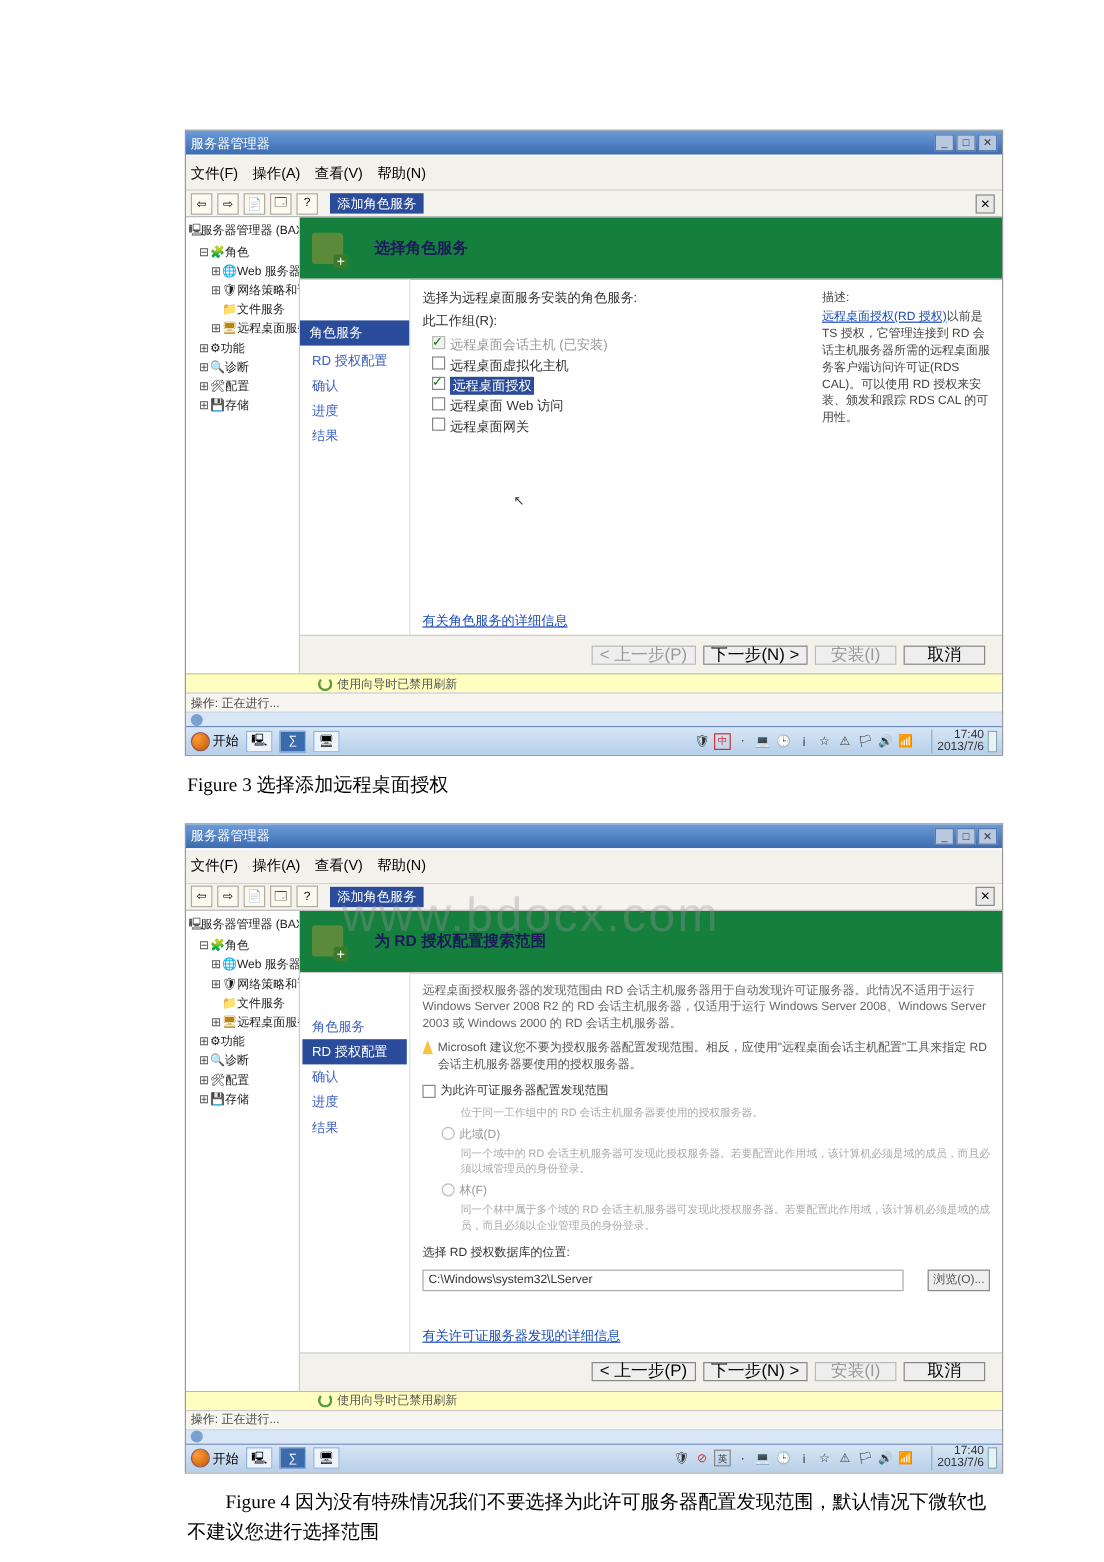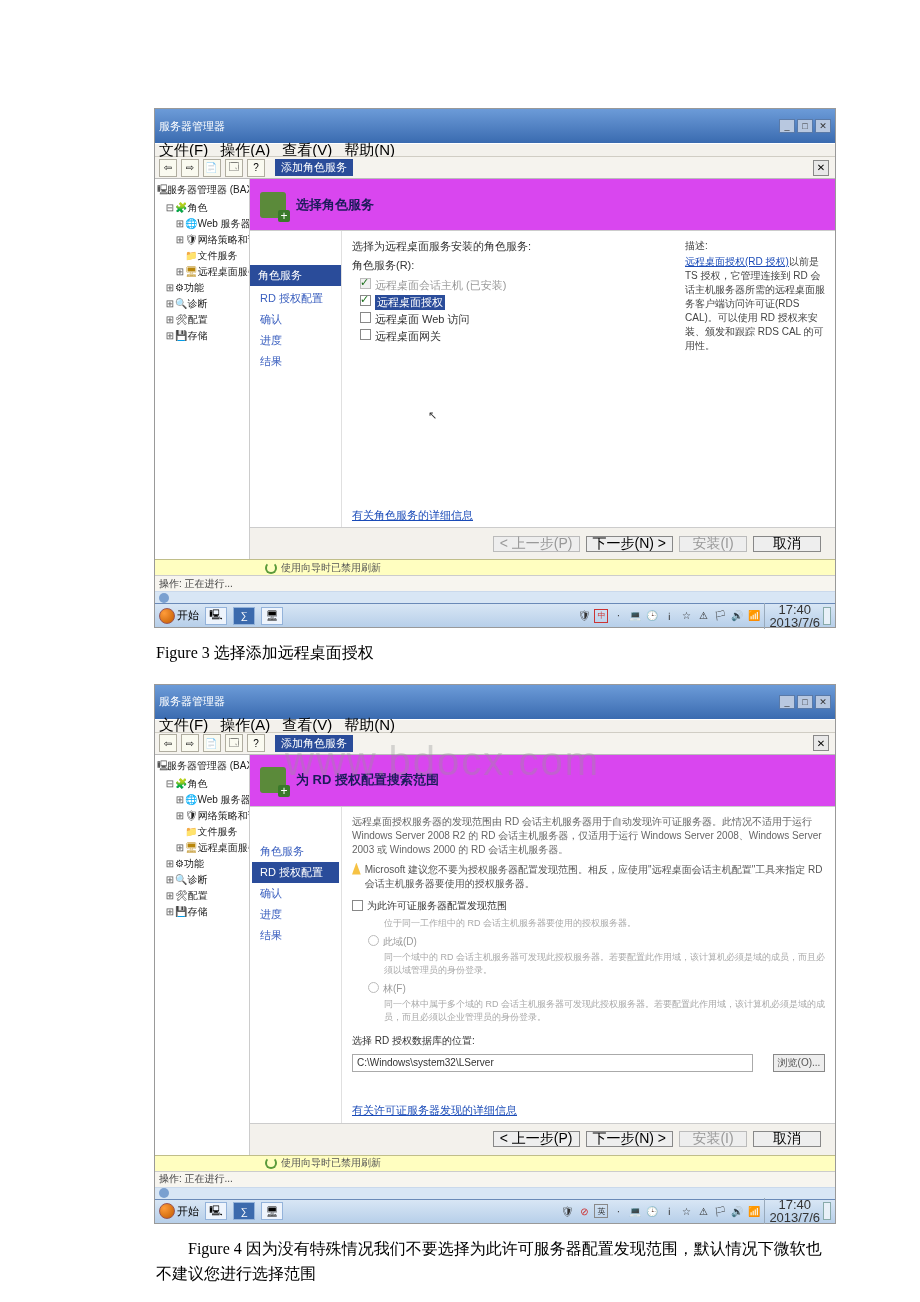--- a/index.html
+++ b/index.html
@@ -1,39 +1,39 @@
 <!DOCTYPE html>
 <html><head>
 <meta charset="utf-8">
 <style>
   * { box-sizing: border-box; margin: 0; padding: 0; }
   body { font-family: "Microsoft YaHei", SimSun, Arial, sans-serif; font-size: 11px; background: #fff; color: #000; width: 920px; }
   .page { padding: 0; }
   .screenshot { margin: 0 0 6px 154px; width: 682px; border: 1px solid #999; position: relative; background: #fff; color: #000; }
-  .titlebar { height: 34px; background: linear-gradient(#6c9bd8,#3a6bb0); color:#fff; display:flex; align-items:center; padding:0 4px; font-size:11px; }
+  .titlebar { height: 20px; background: linear-gradient(#6c9bd8,#3a6bb0); color:#fff; display:flex; align-items:center; padding:0 4px; font-size:11px; }
   .titlebar .title-txt { flex:1; }
   .titlebar .wbtns { display:flex; gap:2px; }
   .titlebar .wbtn { width:16px; height:14px; background:#b8c8e0; border:1px solid #5a7aa8; display:flex; align-items:center; justify-content:center; font-size:9px; color:#333; }
-  .menubar { height:14px; background:#f3f1ec; border-top:1px solid #fff; border-bottom:1px solid #d0cdc4; display:flex; align-items:center; padding:0 4px; font-size:15px; gap:12px; }
+  .menubar { height:30px; background:#f3f1ec; border-top:1px solid #fff; border-bottom:1px solid #d0cdc4; display:flex; align-items:center; padding:0 4px; font-size:12px; gap:12px; }
   .toolbar { height:22px; background:#f5f3ee; border-bottom:1px solid #bbb; display:flex; align-items:center; padding:0 4px; gap:4px; font-size:11px; }
   .tbtn { width:18px; height:18px; border:1px solid #b0adA0; background:#fafaf0; display:flex; align-items:center; justify-content:center; font-size:10px; }
   .toolbar .badge { margin-left:6px; background:#2a4c9a; color:#fff; padding:1px 6px; font-size:11px; }
   .toolbar .closex { position:absolute; right:6px; width:16px; height:16px; background:#e8e8e8; border:1px solid #888; display:flex; align-items:center; justify-content:center; font-size:10px; }
   .body-area { display:flex; height:380px; }
   .tree { width:95px; background:#fff; border-right:1px solid #ccc; overflow:hidden; font-size:10px; padding:2px; color:#222; }
   .tree .node { white-space:nowrap; padding:1px 0; }
   .tree .lv1 { padding-left:8px; }
   .tree .lv2 { padding-left:18px; }
   .tree .icn { display:inline-block; width:10px; text-align:center; color:#555; }
   .steps { width:92px; background:#fff; border-right:1px solid #e0e0e0; padding-top:34px; font-size:11px; color:#3a5fbf; }
   .steps .hdr-plain { background:#2a4c9a; color:#fff; padding:2px 4px; margin-bottom:2px; margin-left:-2px; margin-right:-2px; font-size:11px; }
   .steps .step { padding:3px 8px; }
   .steps .step.sel { background:#2a4c9a; color:#fff; }
   .steps-inner { padding:0 2px; }
-  .wizard-head { height:52px; display:flex; align-items:center; padding:0 10px; border-bottom:1px solid #ccc; background:#d946ef; }
+  .wizard-head { height:52px; display:flex; align-items:center; padding:0 10px; border-bottom:1px solid #ccc; background:#15803d;gap:16px; }
   .wizard-head .icon-add { width:26px; height:26px; background:#5b8a3a; border-radius:3px; position:relative; margin-right:10px; }
   .wizard-head .icon-add::after { content:"+"; position:absolute; right:-4px; bottom:-4px; background:#3a7a2a; color:#fff; font-size:12px; width:12px; height:12px; display:flex; align-items:center; justify-content:center; border-radius:2px; }
   .wizard-head .wh-title { font-size:13px; font-weight:bold; color:#1b1b5a; }
   .wizard-body { flex:1; display:flex; flex-direction:column; }
   .wizard-main { flex:1; display:flex; }
   .wizard-right { flex:1; padding:8px 10px 4px 10px; font-size:11px; color:#333; position:relative; }
   .desc-label { color:#333; font-size:11px; }
   .role-list { border:none; margin-top:4px; margin-left:8px; }
   .role-list .ritem { padding:1px 0; display:flex; align-items:flex-start; gap:4px; }
   .chk { width:11px; height:11px; border:1px solid #888; display:inline-block; background:#fff; position:relative; }
@@ -49,21 +49,21 @@
   .btn.disabled { color:#999; border-color:#bbb; }
   .status-line { height:16px; background:#fffec0; border-top:1px solid #c0be8a; font-size:10px; display:flex; align-items:center; padding:0 6px; gap:4px; color:#555; }
   .status-line .ref-icon { width:12px; height:12px; border-radius:50%; border:2px solid #5a9a3a; border-top-color:transparent; }
   .action-bar { height:16px; background:#f7f5ef; border-top:1px solid #ccc; font-size:10px; color:#444; padding:0 4px; display:flex; align-items:center; }
   .taskbar { height:24px; background:linear-gradient(#d8e6f5,#b7cfe9); border-top:1px solid #6a8ab8; display:flex; align-items:center; padding:0 4px; font-size:11px; gap:6px; }
   .taskbar .start { display:flex; align-items:center; gap:2px; }
   .taskbar .start .orb { width:16px; height:16px; border-radius:50%; background:radial-gradient(circle at 30% 30%, #ff9c3a, #c15a00); border:1px solid #955; }
   .taskbar .tbicon { width:22px; height:18px; background:#eef4fc; border:1px solid #94b3da; display:flex; align-items:center; justify-content:center; font-size:10px; }
   .taskbar .tray { margin-left:auto; display:flex; align-items:center; gap:3px; font-size:10px; color:#333; }
   .taskbar .tray .ticon { width:14px; height:14px; display:flex; align-items:center; justify-content:center; }
-  .taskbar .clock { text-align:center; line-height:1; font-size:13px; padding-left:4px; border-left:1px solid #9ab; }
+  .taskbar .clock { text-align:right; line-height:1; font-size:10px; padding-left:4px; border-left:1px solid #9ab;margin-left:11px; }
   .figure-caption { font-family: "Songti SC", SimSun, "Times New Roman", serif; font-size:16px; margin:12px 0 18px 156px; line-height:1.6; width:680px; }
   .figure-caption .fig-label { font-family:"Times New Roman", serif; }
   .watermark { position:absolute; left:130px; top:54px; font-size:40px; color:rgba(150,150,150,0.35); font-family:Arial,sans-serif; letter-spacing:2px; pointer-events:none; z-index:100; font-weight:300; white-space:nowrap; }
   
   .cfg-body { font-size:10px; color:#555; line-height:1.4; }
   .cfg-body .para { margin-bottom:6px; color:#666; }
   .cfg-body .warn { display:flex; gap:4px; color:#555; margin-bottom:8px; }
   .cfg-body .warn .wicon { width:12px; height:12px; background:#f6c244; display:inline-block; position:relative; clip-path: polygon(50% 0, 0 100%, 100% 100%); }
   .cfg-body .chk-row { display:flex; align-items:center; gap:4px; margin-bottom:4px; color:#333; }
   .radio-grp { margin-left:16px; color:#999; }
@@ -130,25 +130,29 @@
           <div class="steps-inner">
             <div class="step hdr-plain">角色服务</div>
             <div class="step">RD 授权配置</div>
             <div class="step">确认</div>
             <div class="step">进度</div>
             <div class="step">结果</div>
           </div>
         </div>
         <div class="wizard-right" style="display:flex;flex-direction:column;">
           <div class="desc-label">选择为远程桌面服务安装的角色服务:</div>
-          <div class="desc-label" style="margin-top:4px;">角色服务(R):</div>
+          <div class="desc-label" style="margin-top:4px;">此工作组(R):</div>
           <div class="role-list">
             <div class="ritem">
                   <span class="chk checked disabled"></span>
                   <span class="lbl" style="color:#999;">远程桌面会话主机   (已安装)</span>
+                </div>
+            <div class="ritem">
+                  <span class="chk"></span>
+                  <span class="lbl">远程桌面虚拟化主机</span>
                 </div>
             <div class="ritem">
                   <span class="chk checked"></span>
                   <span class="lbl sel">远程桌面授权</span>
                 </div>
             <div class="ritem">
                   <span class="chk"></span>
                   <span class="lbl">远程桌面 Web 访问</span>
                 </div>
             <div class="ritem">

